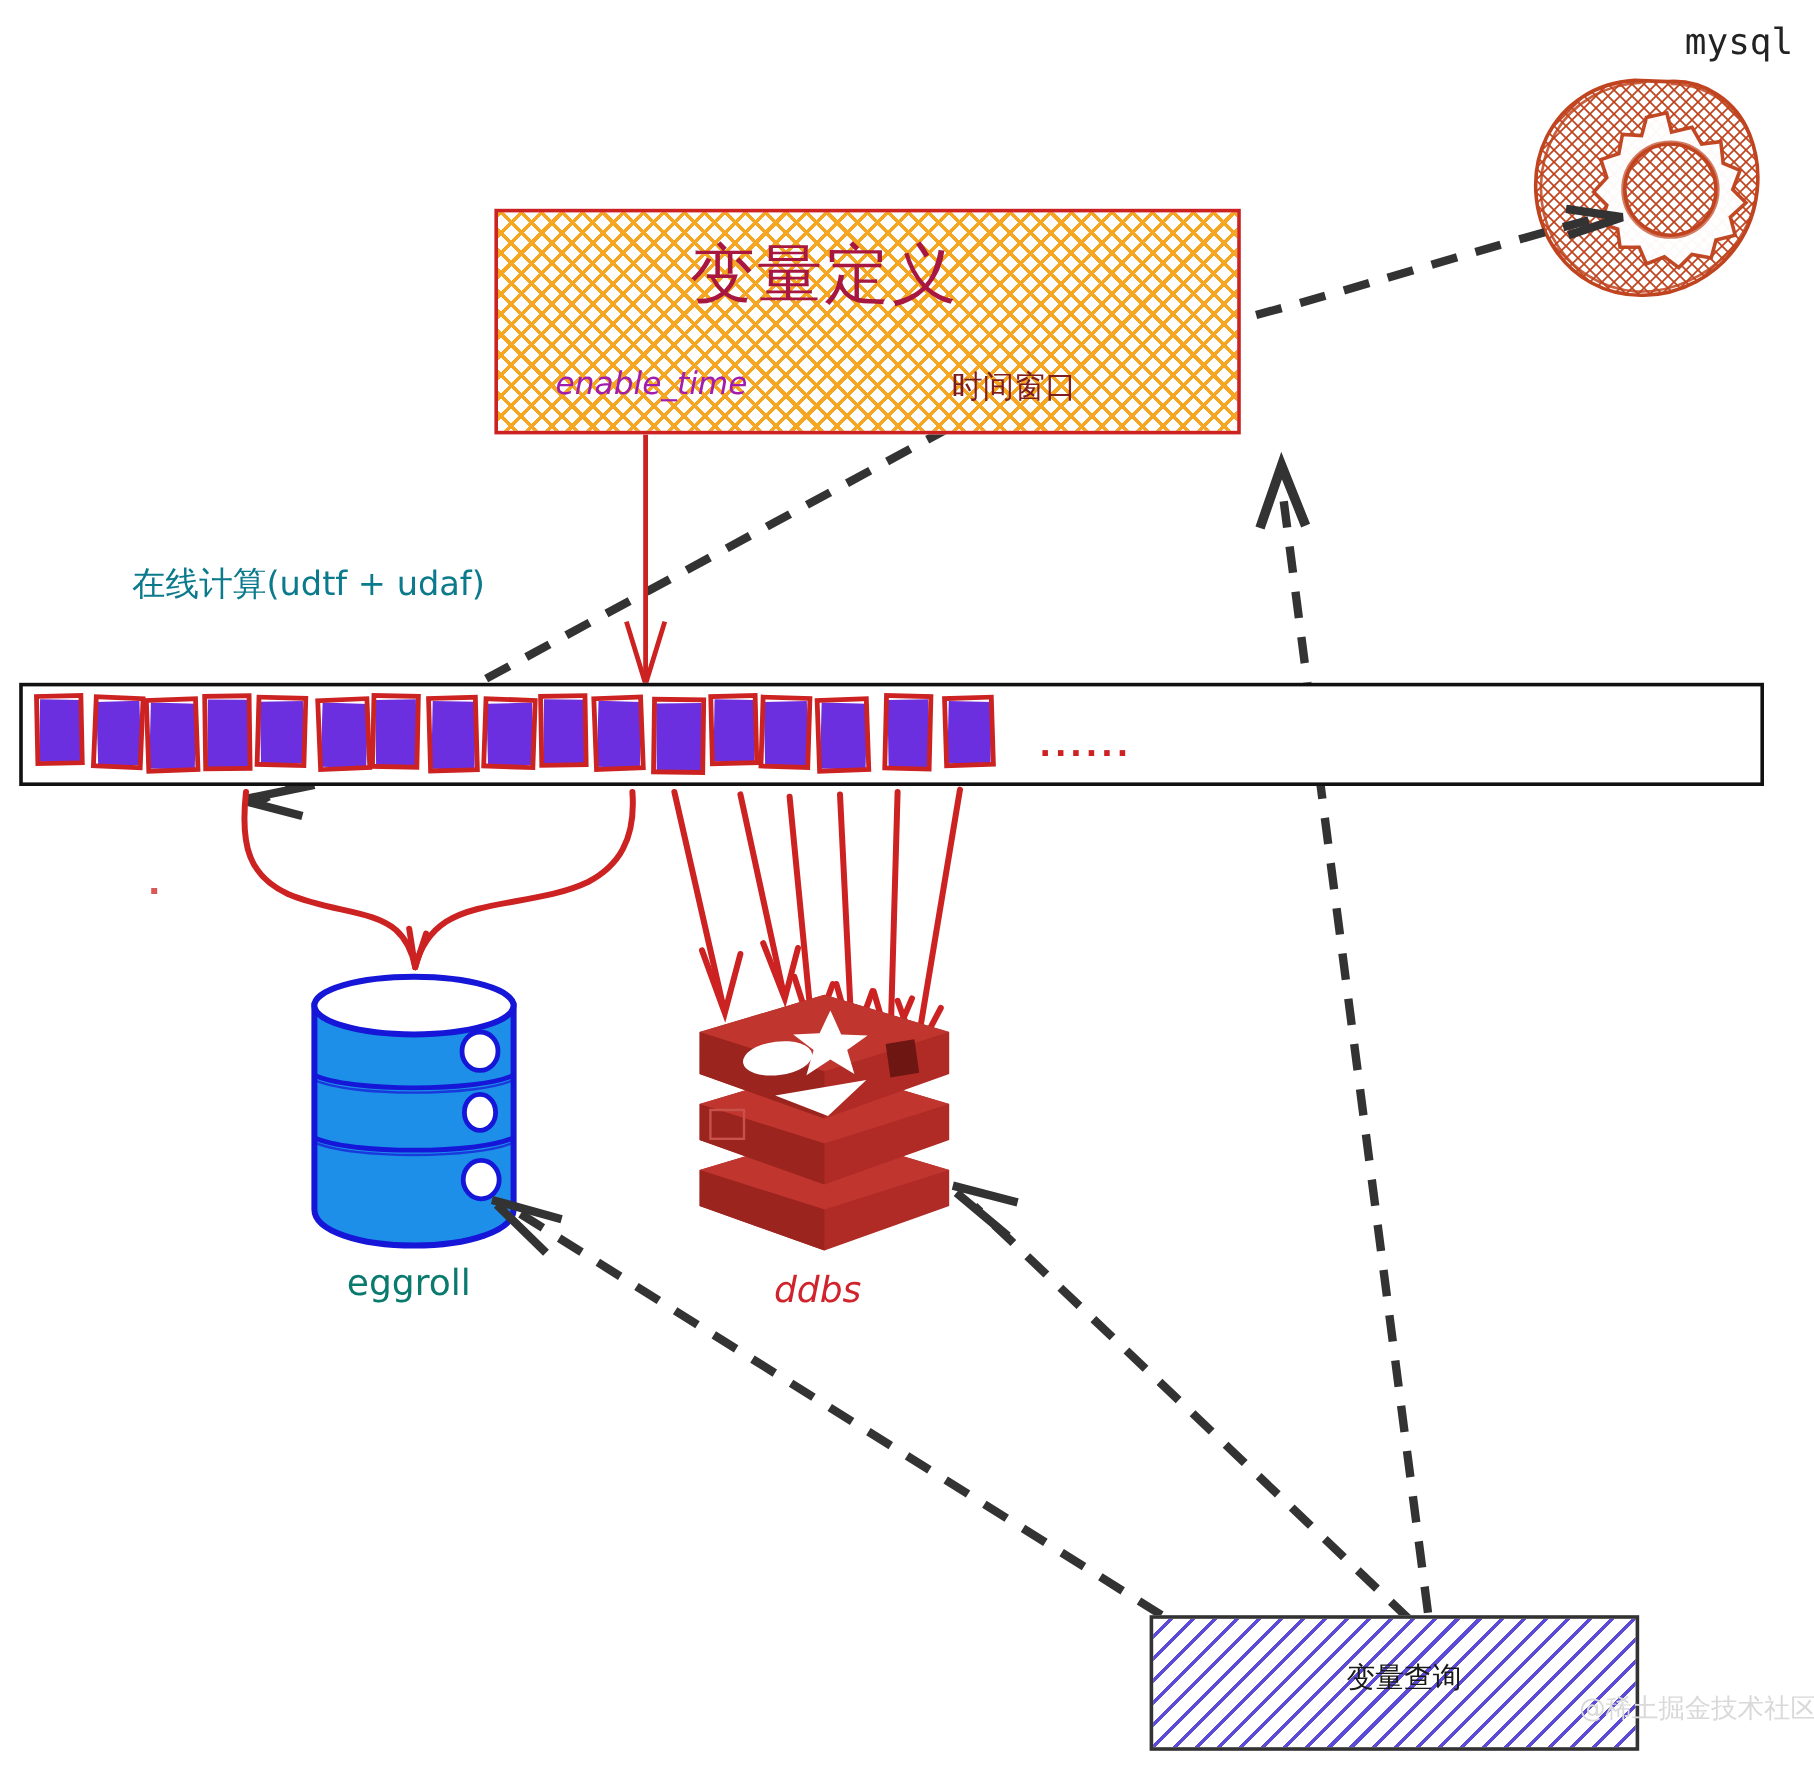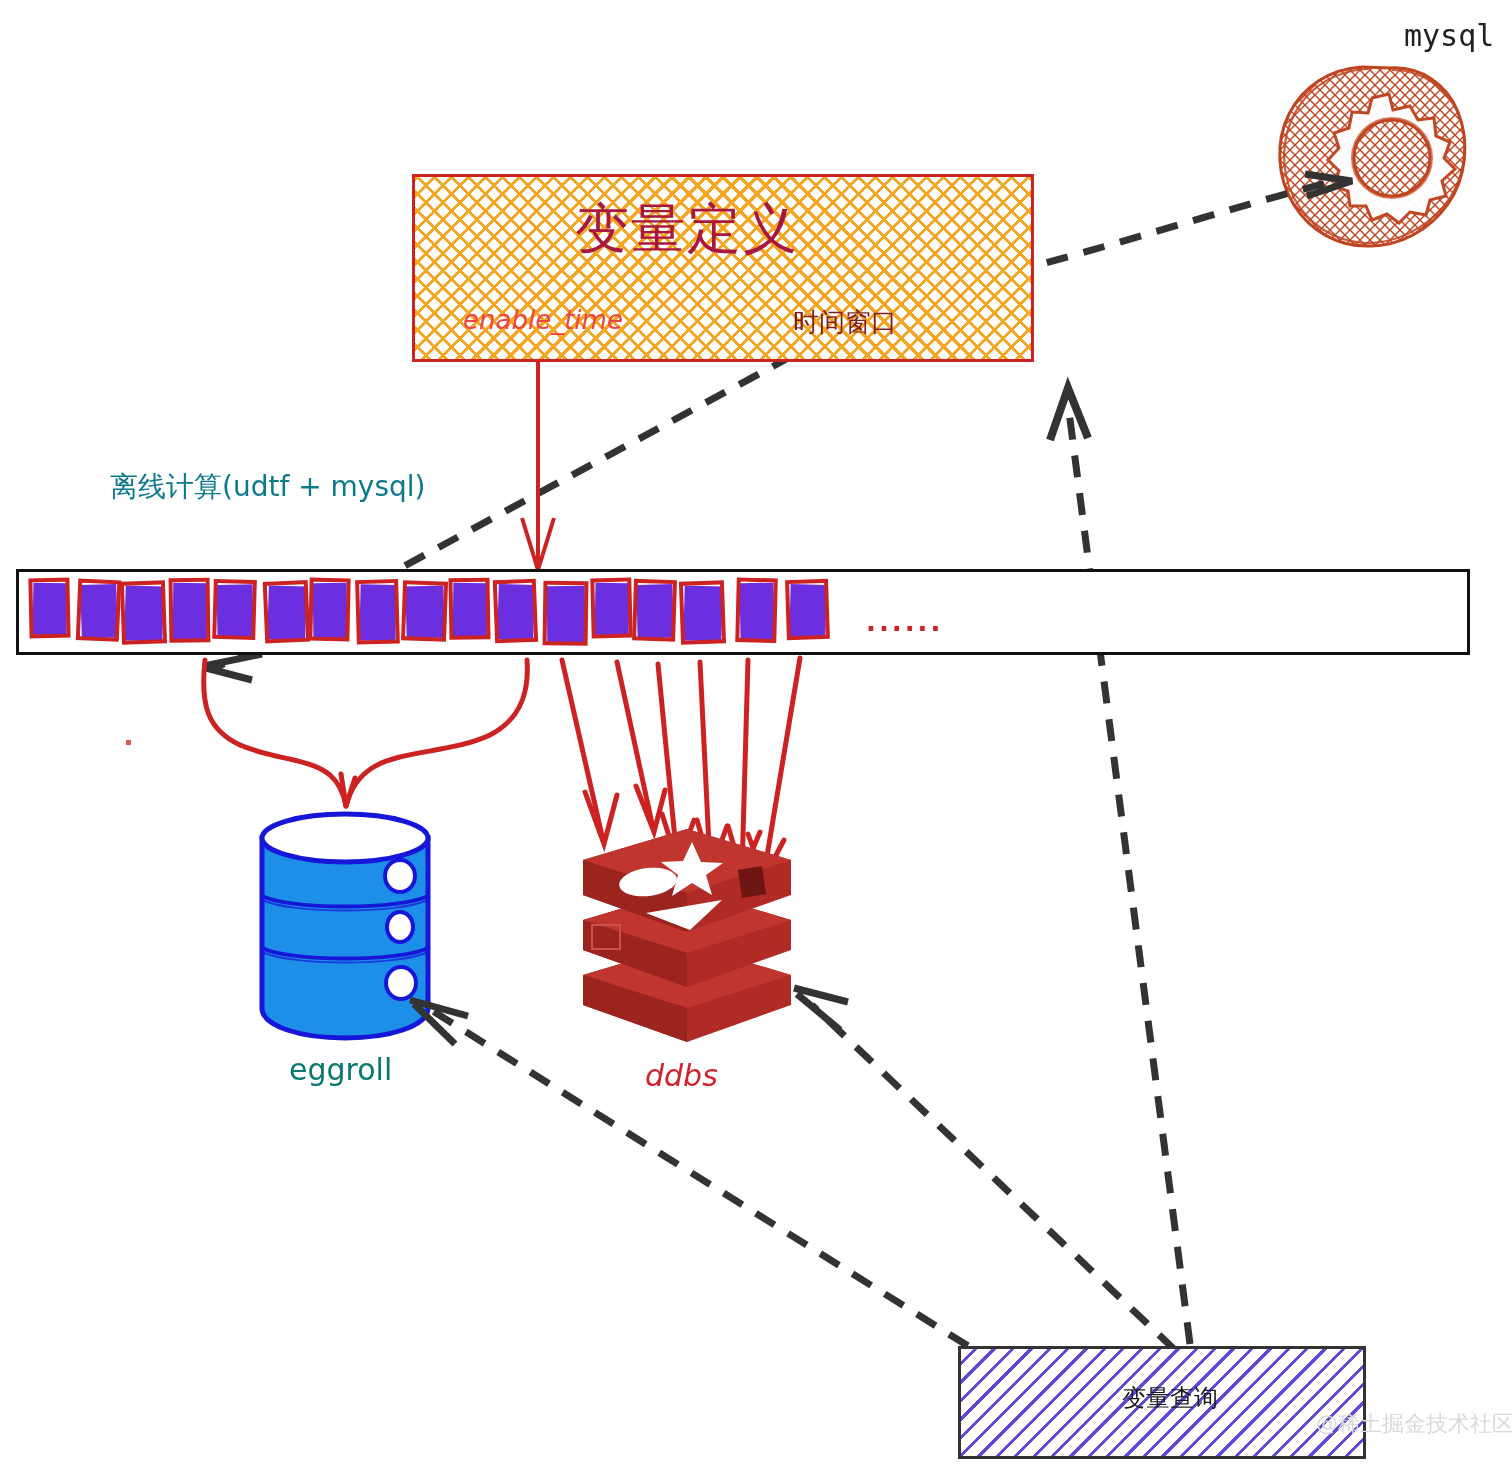--- a/index.html
+++ b/index.html
@@ -12,21 +12,21 @@
   
   #vardef-box{position:absolute;left:412px;top:174px;width:622px;height:188px;
     border:3px solid #CC2222;box-sizing:border-box;
     background-color:#ffffff;
     background-image:
       repeating-linear-gradient(45deg,  transparent 0 9px, #F5A623 9px 12px),
       repeating-linear-gradient(-45deg, transparent 0 9px, #F5A623 9px 12px);
   }
   #vardef-title{left:555px;top:193px;font-size:54px;color:#A8173F;
       font-family:"DejaVu Sans",sans-serif;letter-spacing:2px;font-weight:500;margin-left:20px;}
-  #vardef-enable{left:463px;top:305px;font-size:26px;color:#ef4444;
+  #vardef-enable{left:463px;top:305px;font-size:26px;color:#a21caf;
       font-family:"DejaVu Sans",sans-serif;font-style:italic;}
   #vardef-window{left:793px;top:305px;font-size:26px;color:#7f1d1d;
       font-family:"DejaVu Sans",sans-serif;}
 
   
   #mysql-label{left:1404px;top:18px;font-size:30px;color:#222;
       font-family:"DejaVu Sans Mono",monospace;}
 
   
   #label-offline{left:110px;top:468px;font-size:28px;color:#0B7A8C;
@@ -179,21 +179,21 @@
     </g>
   </svg>
 
   <div id="vardef-box"></div>
   <div class="txt" id="vardef-title">变量定义</div>
   <div class="txt" id="vardef-enable">enable_time</div>
   <div class="txt" id="vardef-window">时间窗口</div>
 
   <div class="txt" id="mysql-label">mysql</div>
 
-  <div class="txt" id="label-offline">离线计算(udtf + mysql)</div>
+  <div class="txt" id="label-offline">在线计算(udtf + udaf)</div>
 
   <div id="stream-bar"></div>
   <div id="cells-holder">
       <svg class="layer" viewBox="0 0 1512 1481">
         <rect x="33" y="583" width="34" height="52" fill="#6B2FE0" transform="rotate(0.8999999999999999 50 609)"></rect>
         <rect x="31" y="580" width="37" height="56" fill="none" stroke="#CC2222" stroke-width="4" transform="rotate(-1.2 50 609)"></rect>
         <rect x="81" y="584.5" width="36" height="53.5" fill="#6B2FE0" transform="rotate(-1.7999999999999998 99 611.25)"></rect>
         <rect x="79" y="581.5" width="39" height="57.5" fill="none" stroke="#CC2222" stroke-width="4" transform="rotate(2.4 99 611.25)"></rect>
         <rect x="125" y="586" width="38" height="55" fill="#6B2FE0" transform="rotate(1.5 144 613.5)"></rect>
         <rect x="123" y="583" width="41" height="59" fill="none" stroke="#CC2222" stroke-width="4" transform="rotate(-2 144 613.5)"></rect>

